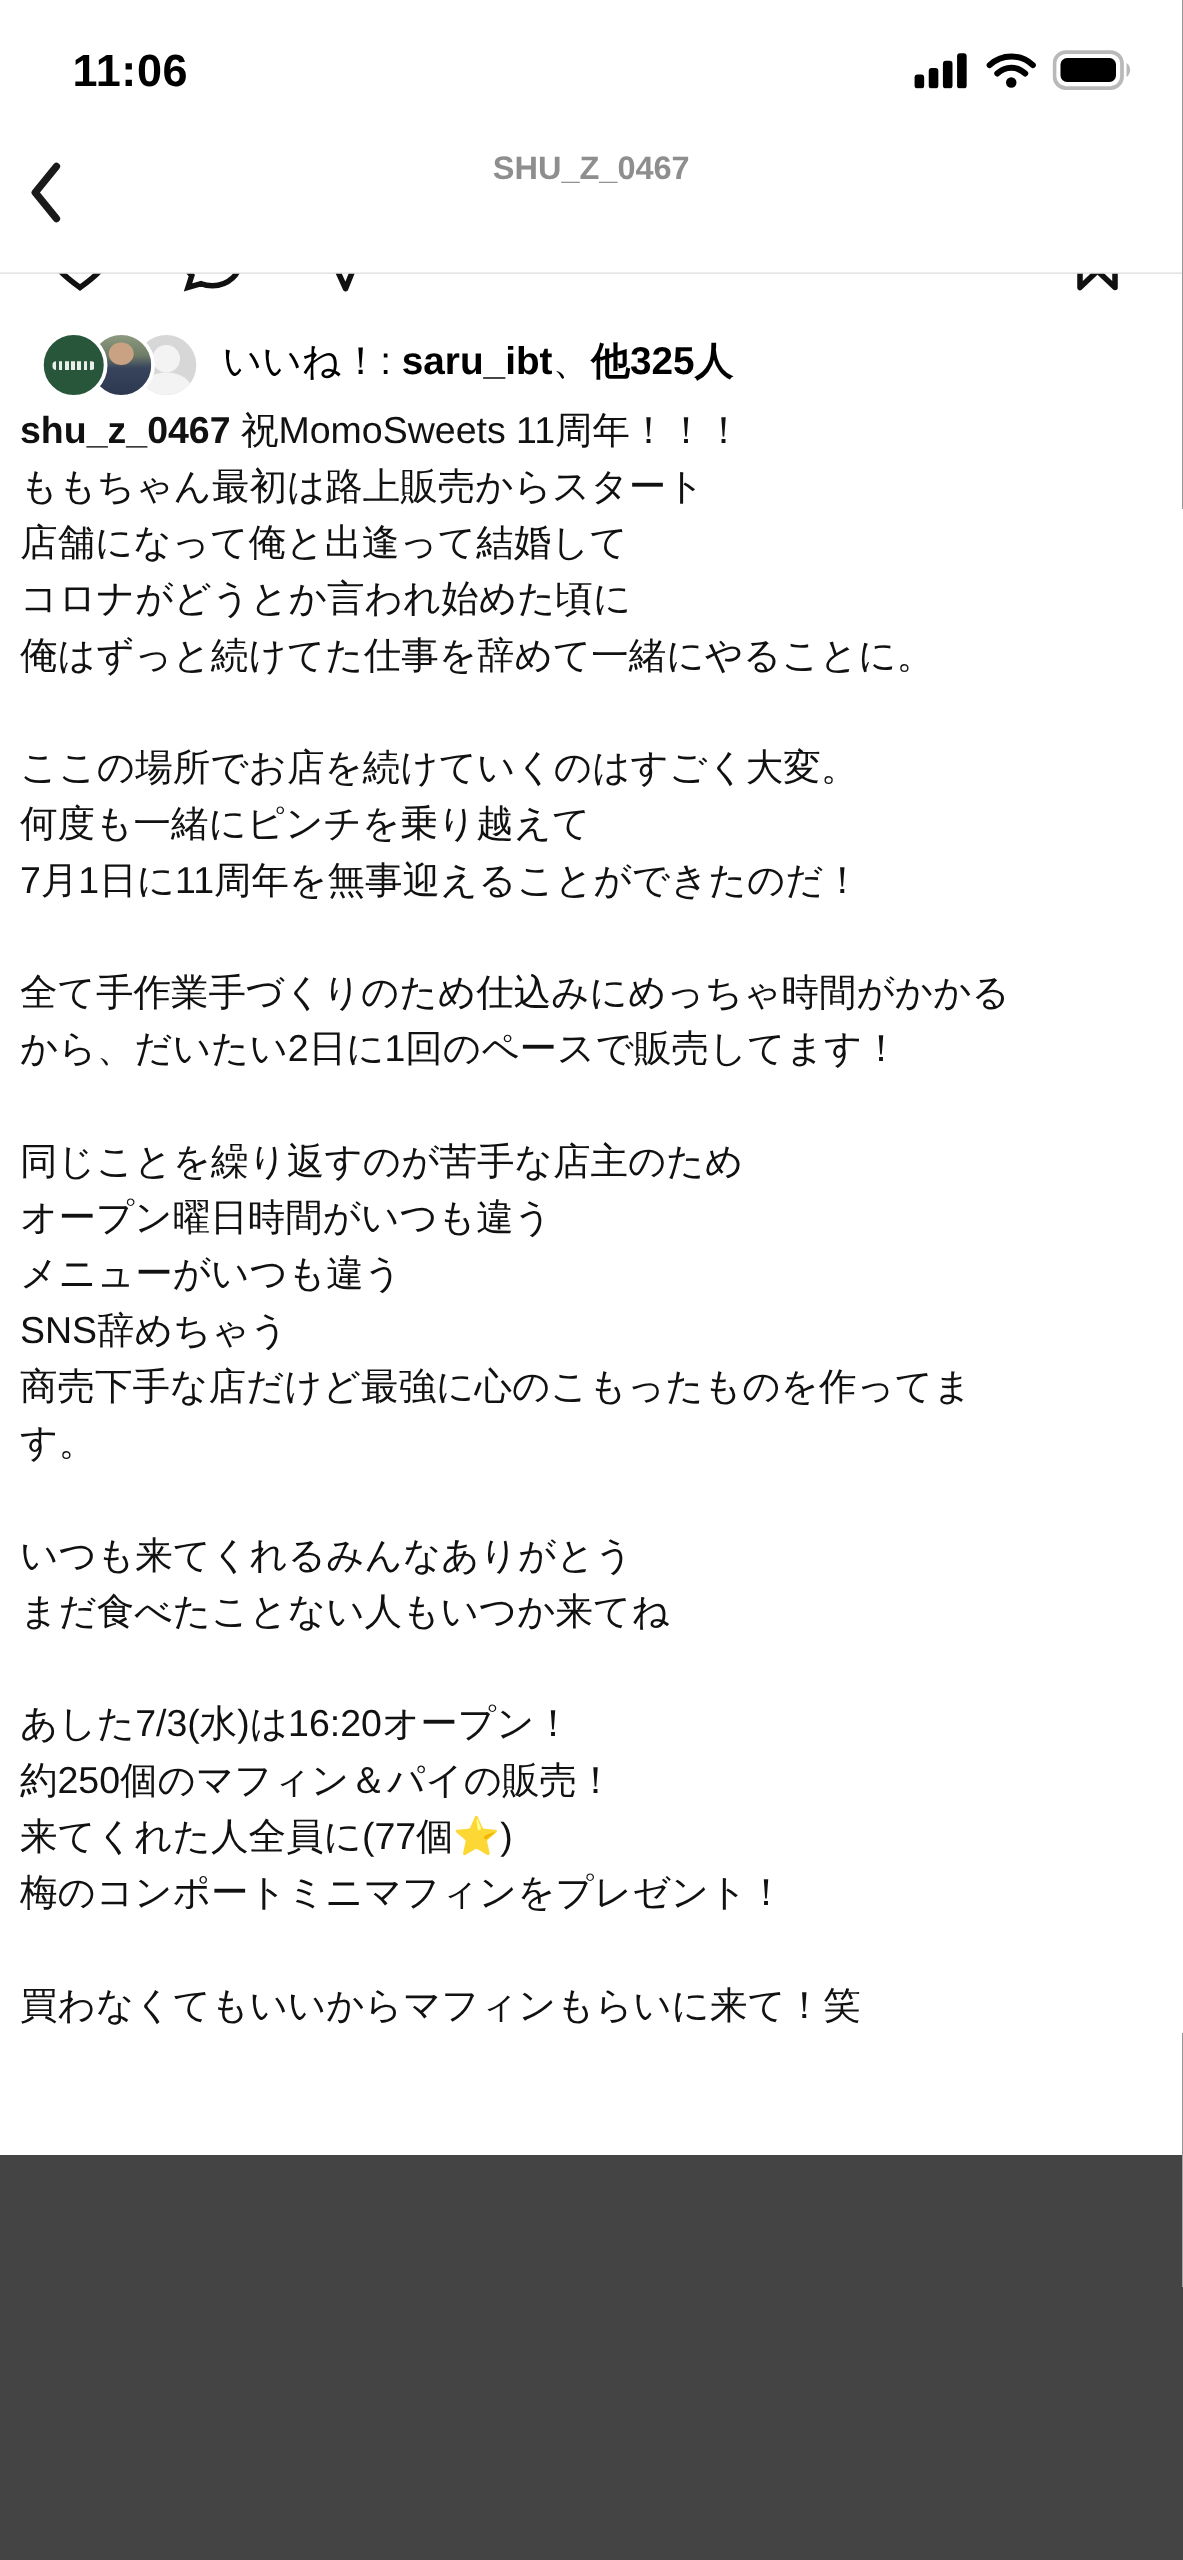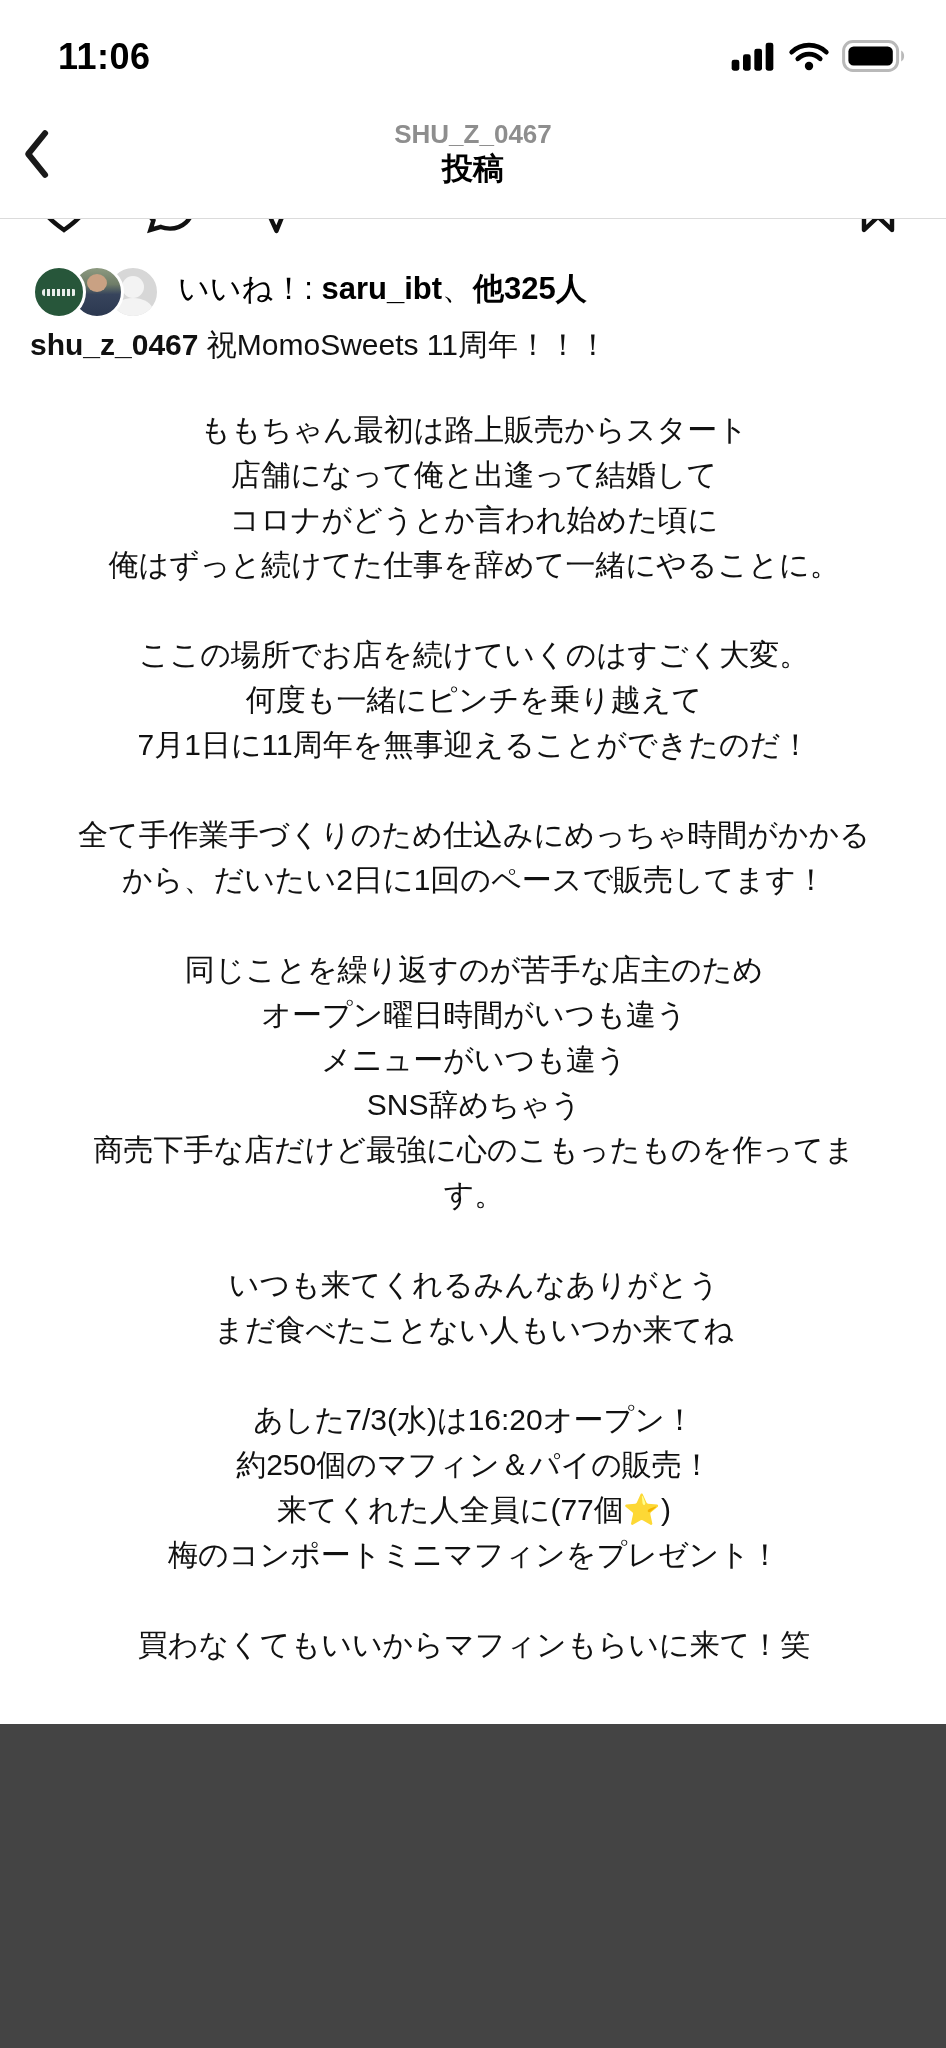--- a/index.html
+++ b/index.html
@@ -37,24 +37,24 @@
       border-radius:3px;opacity:.9;}
   .face2{left:40px;z-index:2;background:
       linear-gradient(180deg,#8d9a80 0%,#6f7d68 34%,#37445c 55%,#2c3850 100%);}
   .face2 .head{position:absolute;left:14px;top:6px;width:20px;height:18px;border-radius:50%;background:#c9a183;}
   .face3{left:76px;z-index:1;background:#d7d7d7;}
   .face3 .head{position:absolute;left:13px;top:8px;width:22px;height:22px;border-radius:50%;background:#f3f3f3;}
   .face3 .shoulders{position:absolute;left:4px;top:30px;width:40px;height:26px;border-radius:50%;background:#f3f3f3;}
   .likes-text{font-size:31px;color:#000;margin-left:14px;white-space:nowrap;}
   .likes-text .bold{font-weight:700;}
   
-  .caption-block{position:absolute;top:322px;left:30px;right:28px;}
+  .caption-block{position:absolute;top:322px;left:16px;right:28px;}
   .caption-first{font-size:30px;line-height:45px;color:#111;}
   .caption-first .uname{font-weight:700;}
-  .caption-body{font-size:30px;line-height:45px;color:#111;white-space:pre-line;margin-top:40px;text-align:center;}
+  .caption-body{font-size:30px;line-height:45px;color:#111;white-space:pre-line;}
   .caption-hashtag{font-size:31px;line-height:45px;color:#2b6cd9;margin-top:45px;cursor:pointer;}
   .comments-link{font-size:30px;line-height:45px;color:#8e8e8e;margin-top:12px;cursor:pointer;}
   
   .red-peek{position:absolute;left:489px;top:1832px;width:34px;height:34px;border-radius:50%;background:#ed4956;z-index:1;}
   
   .tab-bar{position:absolute;left:0;top:1840px;width:946px;height:208px;background:#fff;border-top:1px solid #dbdbdb;z-index:2;}
   .tab-slot{position:absolute;top:32px;width:56px;height:56px;display:flex;align-items:center;justify-content:center;cursor:pointer;}
   .slot-home{left:65px;}
   .slot-search{left:255px;}
   .slot-create{left:445px;}
@@ -103,21 +103,20 @@
     </div>
   </div>
 
   <div class="back-btn">
     <svg width="40" height="52" viewBox="0 0 26 40">
       <polyline points="20,4 7,20 20,36" fill="none" stroke="#1a1a1a" stroke-width="4.6" stroke-linecap="round" stroke-linejoin="round"></polyline>
     </svg>
   </div>
   <div class="nav-header">
     <div class="nav-account">SHU_Z_0467</div>
-    <div class="nav-title">投稿</div>
   </div>
 
   <div class="sep-top"></div>
 
   <div class="actions-strip">
     <svg class="act-like" width="56" height="56" viewBox="0 0 24 24">
       <path d="M12 21 C5 16 2 12.5 2 8.5 C2 5.4 4.4 3 7.5 3 C9.4 3 11.1 4 12 5.5 C12.9 4 14.6 3 16.5 3 C19.6 3 22 5.4 22 8.5 C22 12.5 19 16 12 21 Z" fill="none" stroke="#111" stroke-width="1.9"></path>
     </svg>
     <svg class="act-comment" width="56" height="56" viewBox="0 0 24 24">
       <path d="M12 3 C6.6 3 2.5 6.9 2.5 11.4 C2.5 13.5 3.4 15.4 4.9 16.9 L3.6 21 L8.1 19.7 C9.3 20.2 10.6 20.4 12 20.4 C17.4 20.4 21.5 16.5 21.5 11.7 C21.5 6.9 17.4 3 12 3 Z" fill="none" stroke="#111" stroke-width="1.9"></path>

